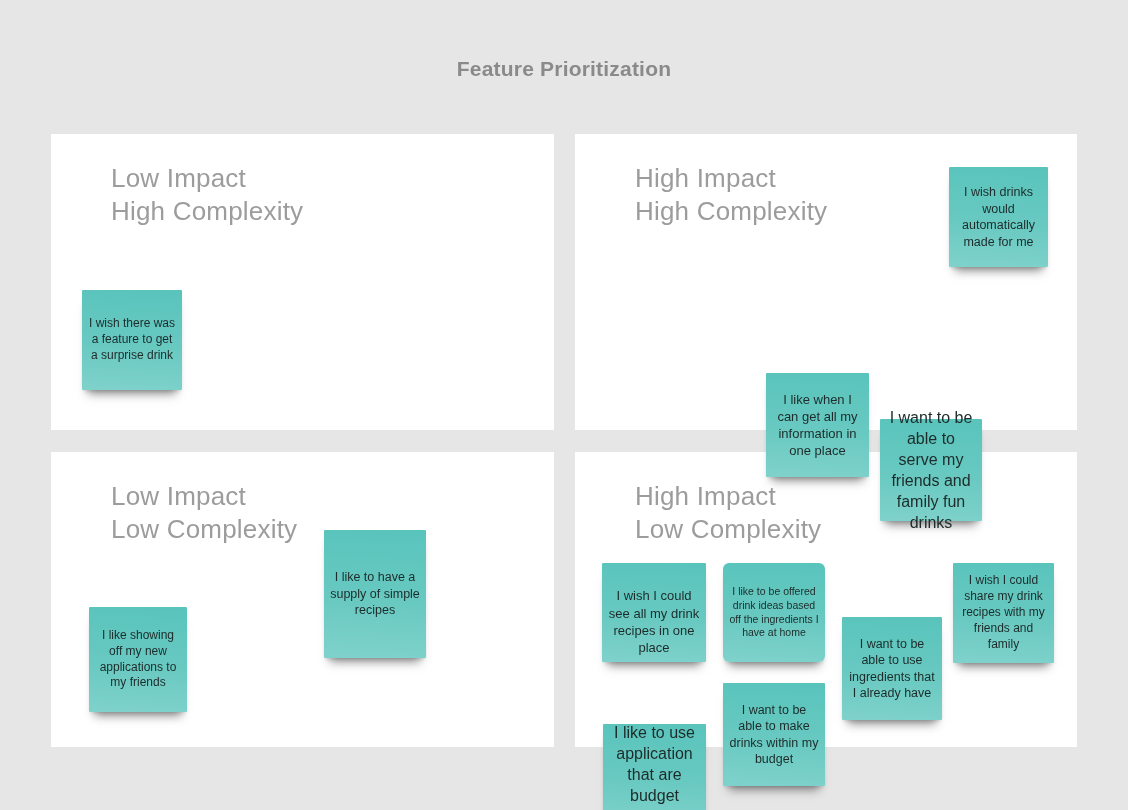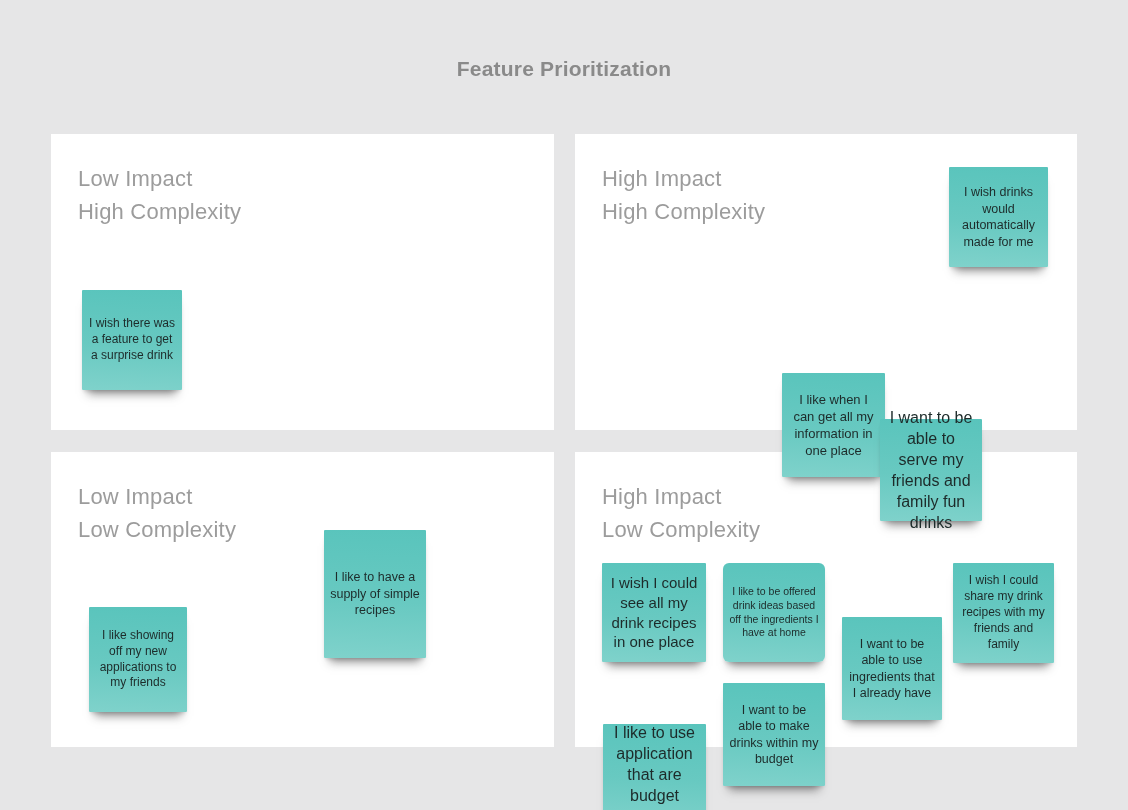--- a/index.html
+++ b/index.html
@@ -28,25 +28,26 @@
   .panel {
     position: absolute;
     background: var(--panel, #ffffff);
   }
   .q-tl { left: 51px;  top: 134px; width: 503px; height: 296px; }
   .q-tr { left: 575px; top: 134px; width: 502px; height: 296px; }
   .q-bl { left: 51px;  top: 452px; width: 503px; height: 295px; }
   .q-br { left: 575px; top: 452px; width: 502px; height: 295px; }
   .panel-heading {
     padding: 28px 0 0 27px;
-    font-size: 22px;
+    font-size: 26px;
     font-weight: 400;
     color: var(--heading, #9c9c9c);
     line-height: 33px;
     letter-spacing: 0.2px;
+    margin-left: 33px;
   }
   .note {
     position: absolute;
     display: flex;
     align-items: center;
     justify-content: center;
     text-align: center;
     padding: 6px;
     border-radius: 1px;
     background: linear-gradient(183deg,
@@ -95,33 +96,33 @@
       <div>Low Complexity</div>
     </div>
   </div>
 
 <div class="note" style="left: 949px; top: 167px; width: 99px; height: 100px; font-size: 12.5px;">
       <span class="note-text">I wish drinks would automatically made for me</span>
     </div>
     <div class="note" style="left: 82px; top: 290px; width: 100px; height: 100px; font-size: 12px;">
       <span class="note-text">I wish there was a feature to get a surprise drink</span>
     </div>
-    <div class="note" style="left: 766px; top: 373px; width: 103px; height: 104px; font-size: 13px; margin-left: 16px;">
+    <div class="note" style="left: 766px; top: 373px; width: 103px; height: 104px; font-size: 13px;">
       <span class="note-text">I like when I can get all my information in one place</span>
     </div>
     <div class="note" style="left: 880px; top: 419px; width: 102px; height: 102px; font-size: 16px;">
       <span class="note-text">I want to be able to serve my friends and family fun drinks</span>
     </div>
     <div class="note" style="left: 89px; top: 607px; width: 98px; height: 105px; font-size: 12px;">
       <span class="note-text">I like showing off my new applications to my friends</span>
     </div>
     <div class="note" style="left: 324px; top: 530px; width: 102px; height: 128px; font-size: 12.5px;">
       <span class="note-text">I like to have a supply of simple recipes</span>
     </div>
-    <div class="note" style="left: 602px; top: 563px; width: 104px; height: 99px; font-size: 15px;">
+    <div class="note" style="left: 602px; top: 563px; width: 104px; height: 99px; font-size: 13px; align-items: flex-end;">
       <span class="note-text">I wish I could see all my drink recipes in one place</span>
     </div>
     <div class="note" style="left: 723px; top: 563px; width: 102px; height: 99px; font-size: 10.5px; border-radius: 6px;">
       <span class="note-text">I like to be offered drink ideas based off the ingredients I have at home</span>
     </div>
     <div class="note" style="left: 842px; top: 617px; width: 100px; height: 103px; font-size: 12.5px;">
       <span class="note-text">I want to be able to use ingredients that I already have</span>
     </div>
     <div class="note" style="left: 953px; top: 563px; width: 101px; height: 100px; font-size: 12px; justify-content: center;">
       <span class="note-text">I wish I could share my drink recipes with my friends and family</span>

